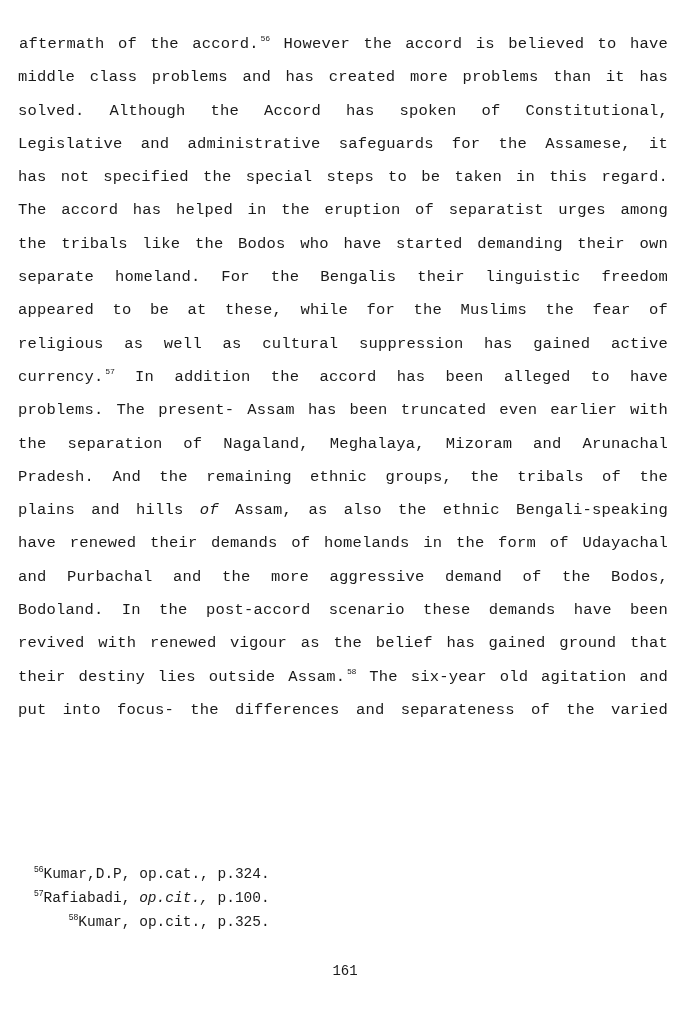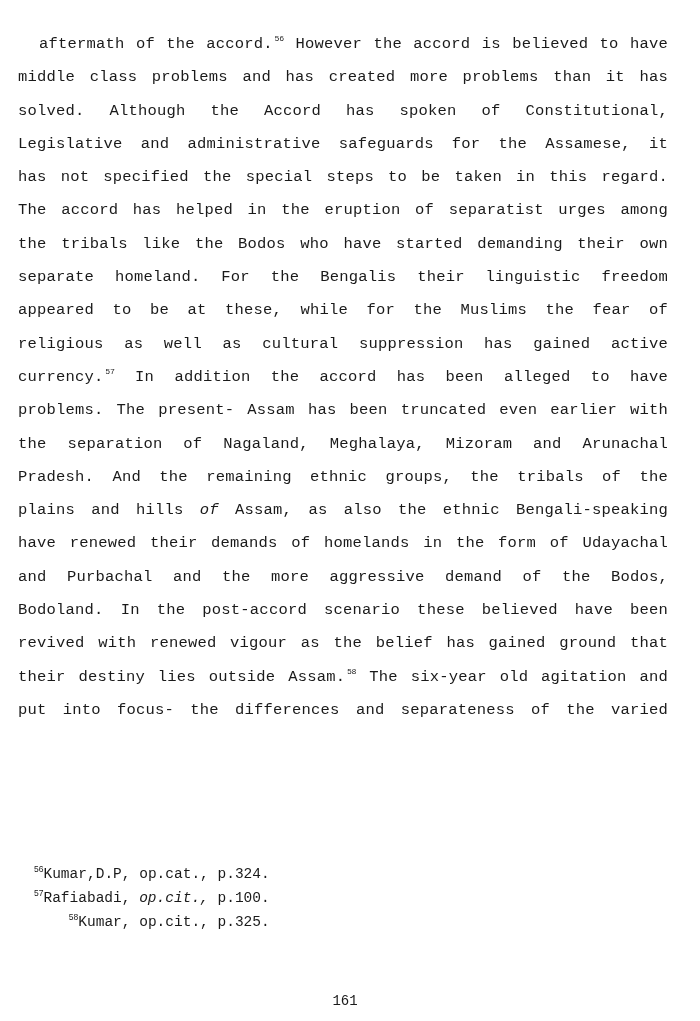--- a/index.html
+++ b/index.html
@@ -30,21 +30,21 @@
     }
     .line {
       height: 33.3px;
       line-height: 24px;
       font-size: 15.5px;
       white-space: nowrap;
       text-align: justify;
       text-align-last: justify;
       letter-spacing: 0.2px;
     }
-    .line.first { padding-left: 1px; margin-left: 20px; }
+    .line.first { padding-left: 1px; }
     sup.fn {
       font-family: "Liberation Sans", sans-serif;
       font-size: 8px;
       vertical-align: 7px;
       line-height: 0;
       margin-left: 2px;
     }
     em { }
     .footnotes {
       position: absolute;
@@ -58,21 +58,21 @@
     .footnote sup {
       font-family: "Liberation Sans", sans-serif;
       font-size: 8.5px;
       vertical-align: 6px;
       line-height: 0;
     }
     .page-number {
       position: absolute;
       left: 0;
       width: 690px;
-      top: 993px;
+      top: 963px;
       text-align: center;
       font-size: 14px;
     }
   </style>
 </head>
 <body>
 
 <div class="page">
 
   <div class="body-text">
@@ -86,21 +86,21 @@
     <div class="line">separate homeland. For the Bengalis their linguistic freedom</div>
     <div class="line">appeared to be at these, while for the Muslims the fear of</div>
     <div class="line">religious as well as cultural suppression has gained active</div>
     <div class="line"><span>currency.</span><sup class="fn">57</sup><span> In addition the accord has been alleged to have</span></div>
     <div class="line">problems. The present- Assam has been truncated even earlier with</div>
     <div class="line">the separation of Nagaland, Meghalaya, Mizoram and Arunachal</div>
     <div class="line">Pradesh. And the remaining ethnic groups, the tribals of the</div>
     <div class="line"><span>plains and hills </span><em>of</em><span> Assam, as also the ethnic Bengali-speaking</span></div>
     <div class="line">have renewed their demands of homelands in the form of Udayachal</div>
     <div class="line">and Purbachal and the more aggressive demand of the Bodos,</div>
-    <div class="line">Bodoland. In the post-accord scenario these believed have been</div>
+    <div class="line">Bodoland. In the post-accord scenario these demands have been</div>
     <div class="line">revived with renewed vigour as the belief has gained ground that</div>
     <div class="line"><span>their destiny lies outside Assam.</span><sup class="fn">58</sup><span> The six-year old agitation and</span></div>
     <div class="line">put into focus- the differences and separateness of the varied</div>
   </div>
 
   <div class="footnotes">
     <div class="footnote indent"><sup>56</sup><span>Kumar,D.P, op.cat., p.324.</span></div>
     <div class="footnote"><sup>57</sup><span>Rafiabadi, </span><em>op.cit.,</em><span> p.100.</span></div>
     <div class="footnote"><sup>58</sup><span>Kumar, op.cit., p.325.</span></div>
   </div>

